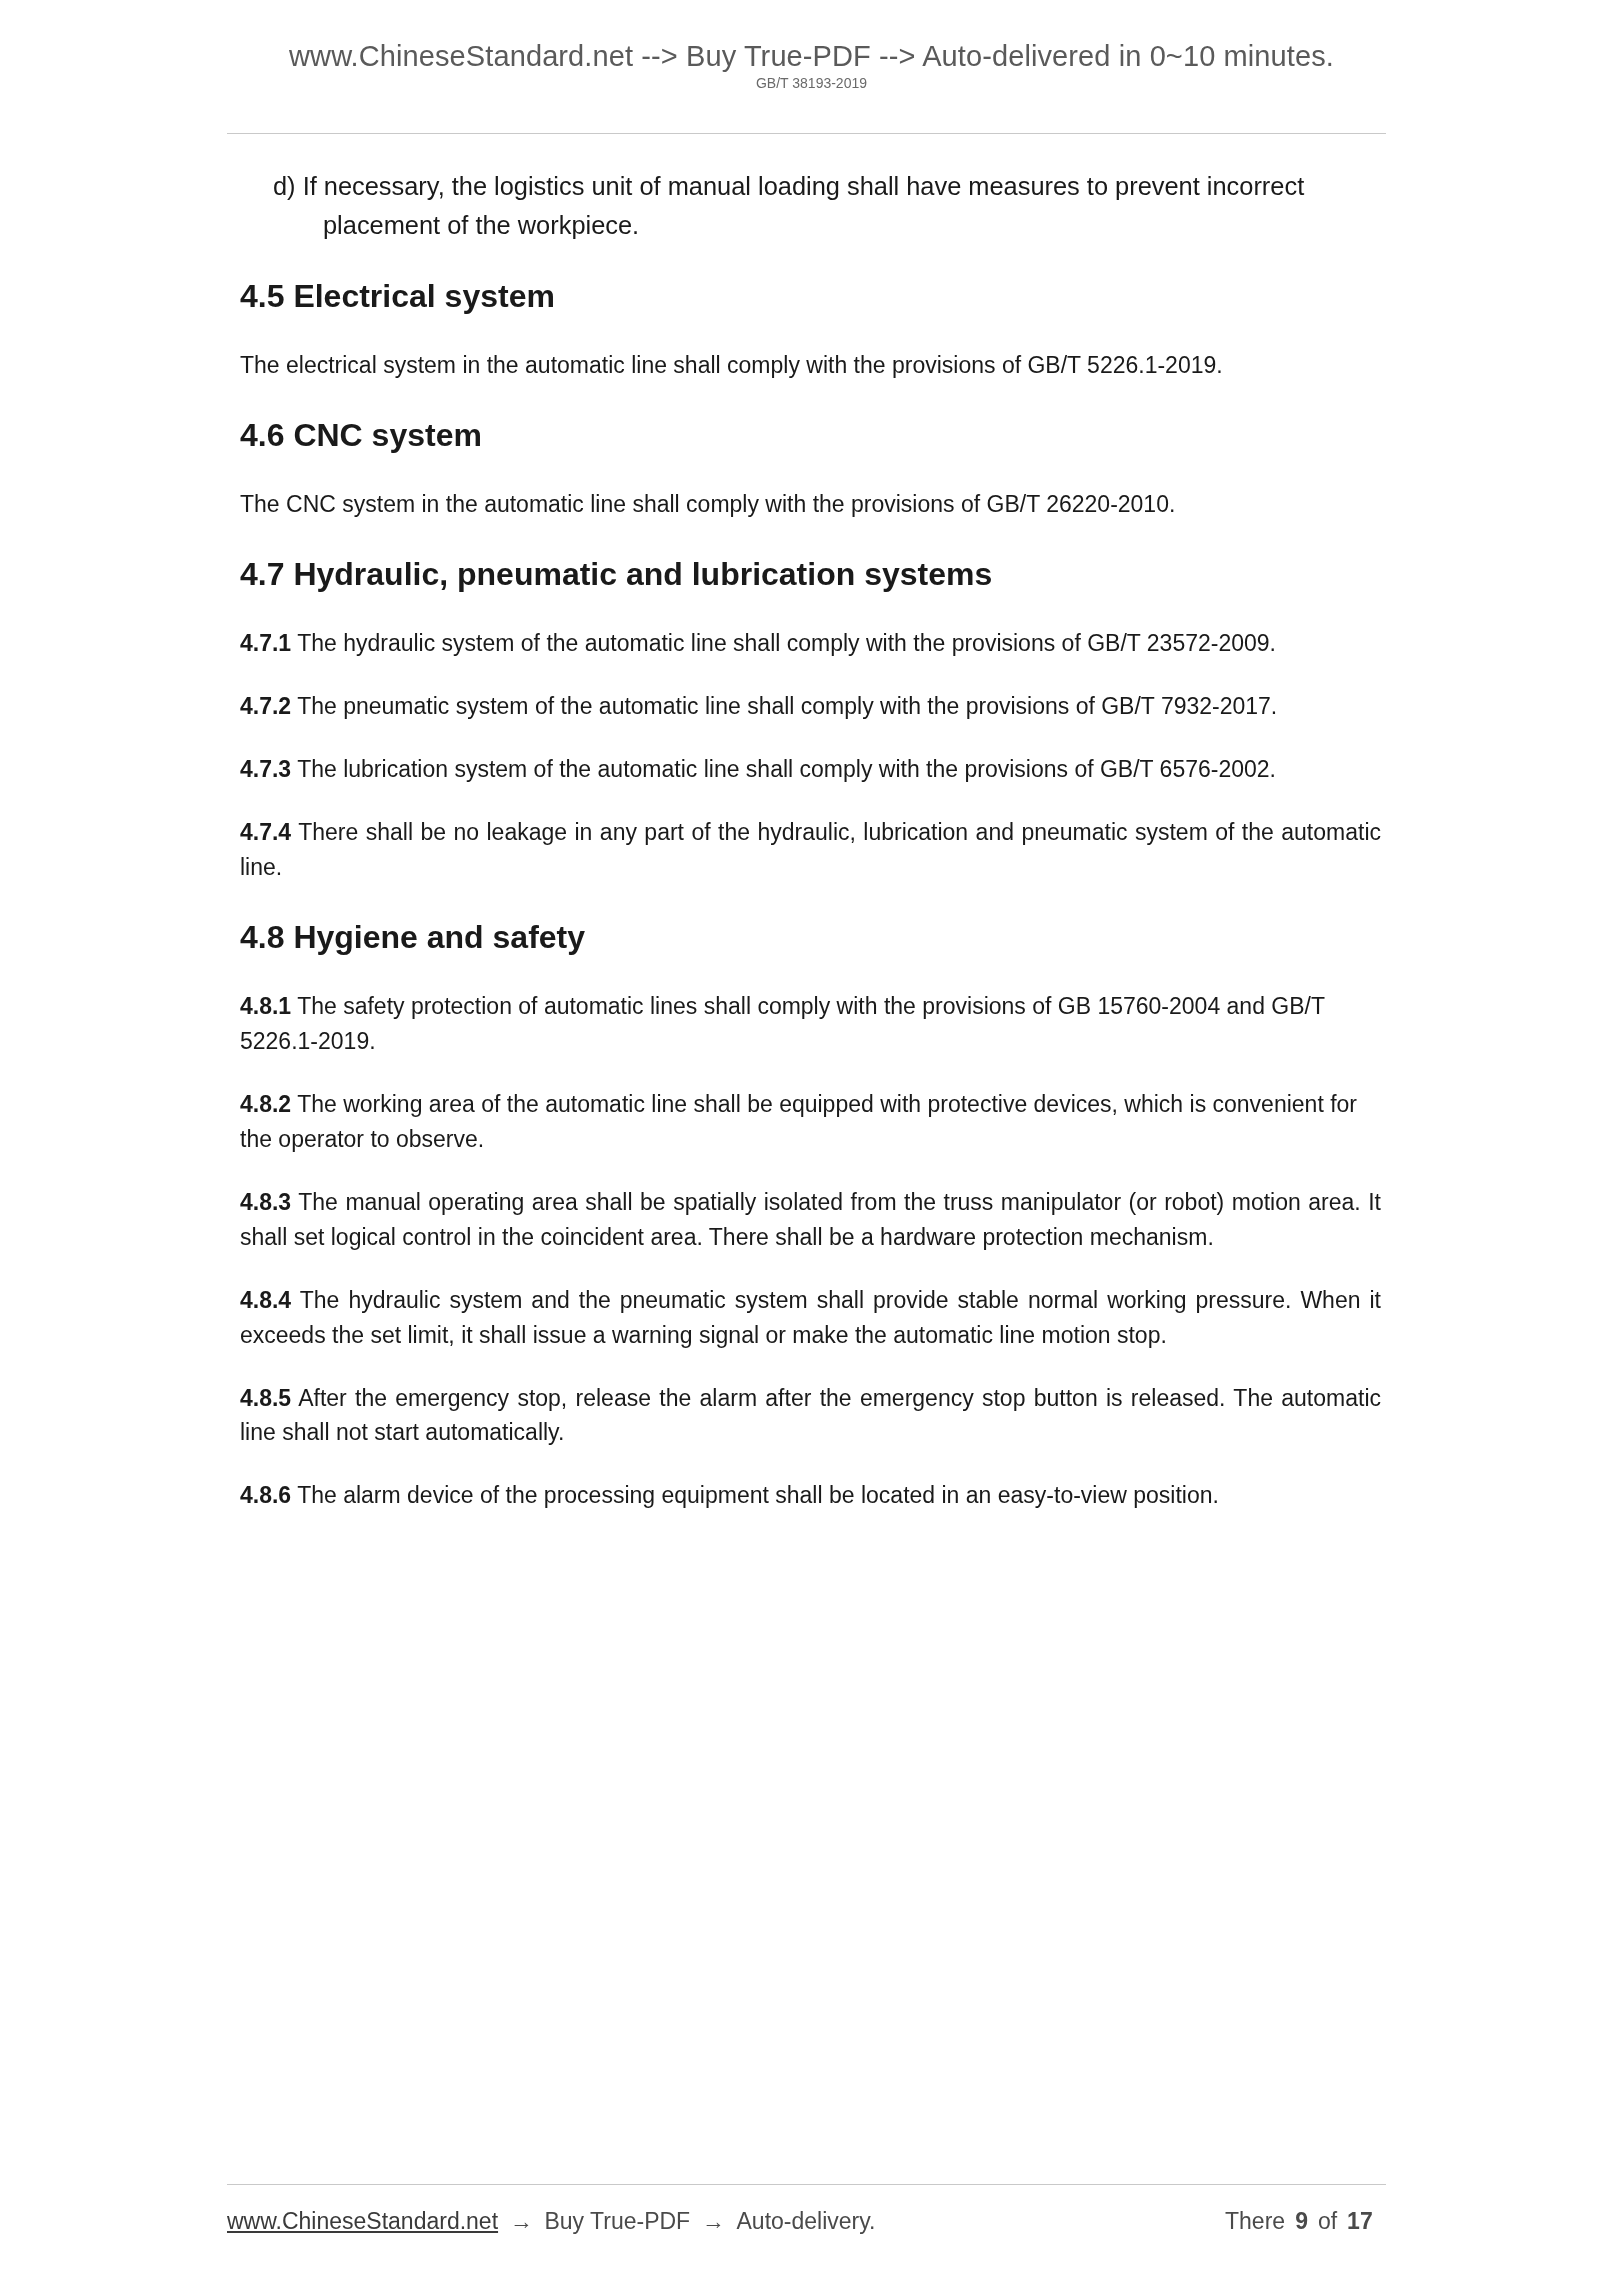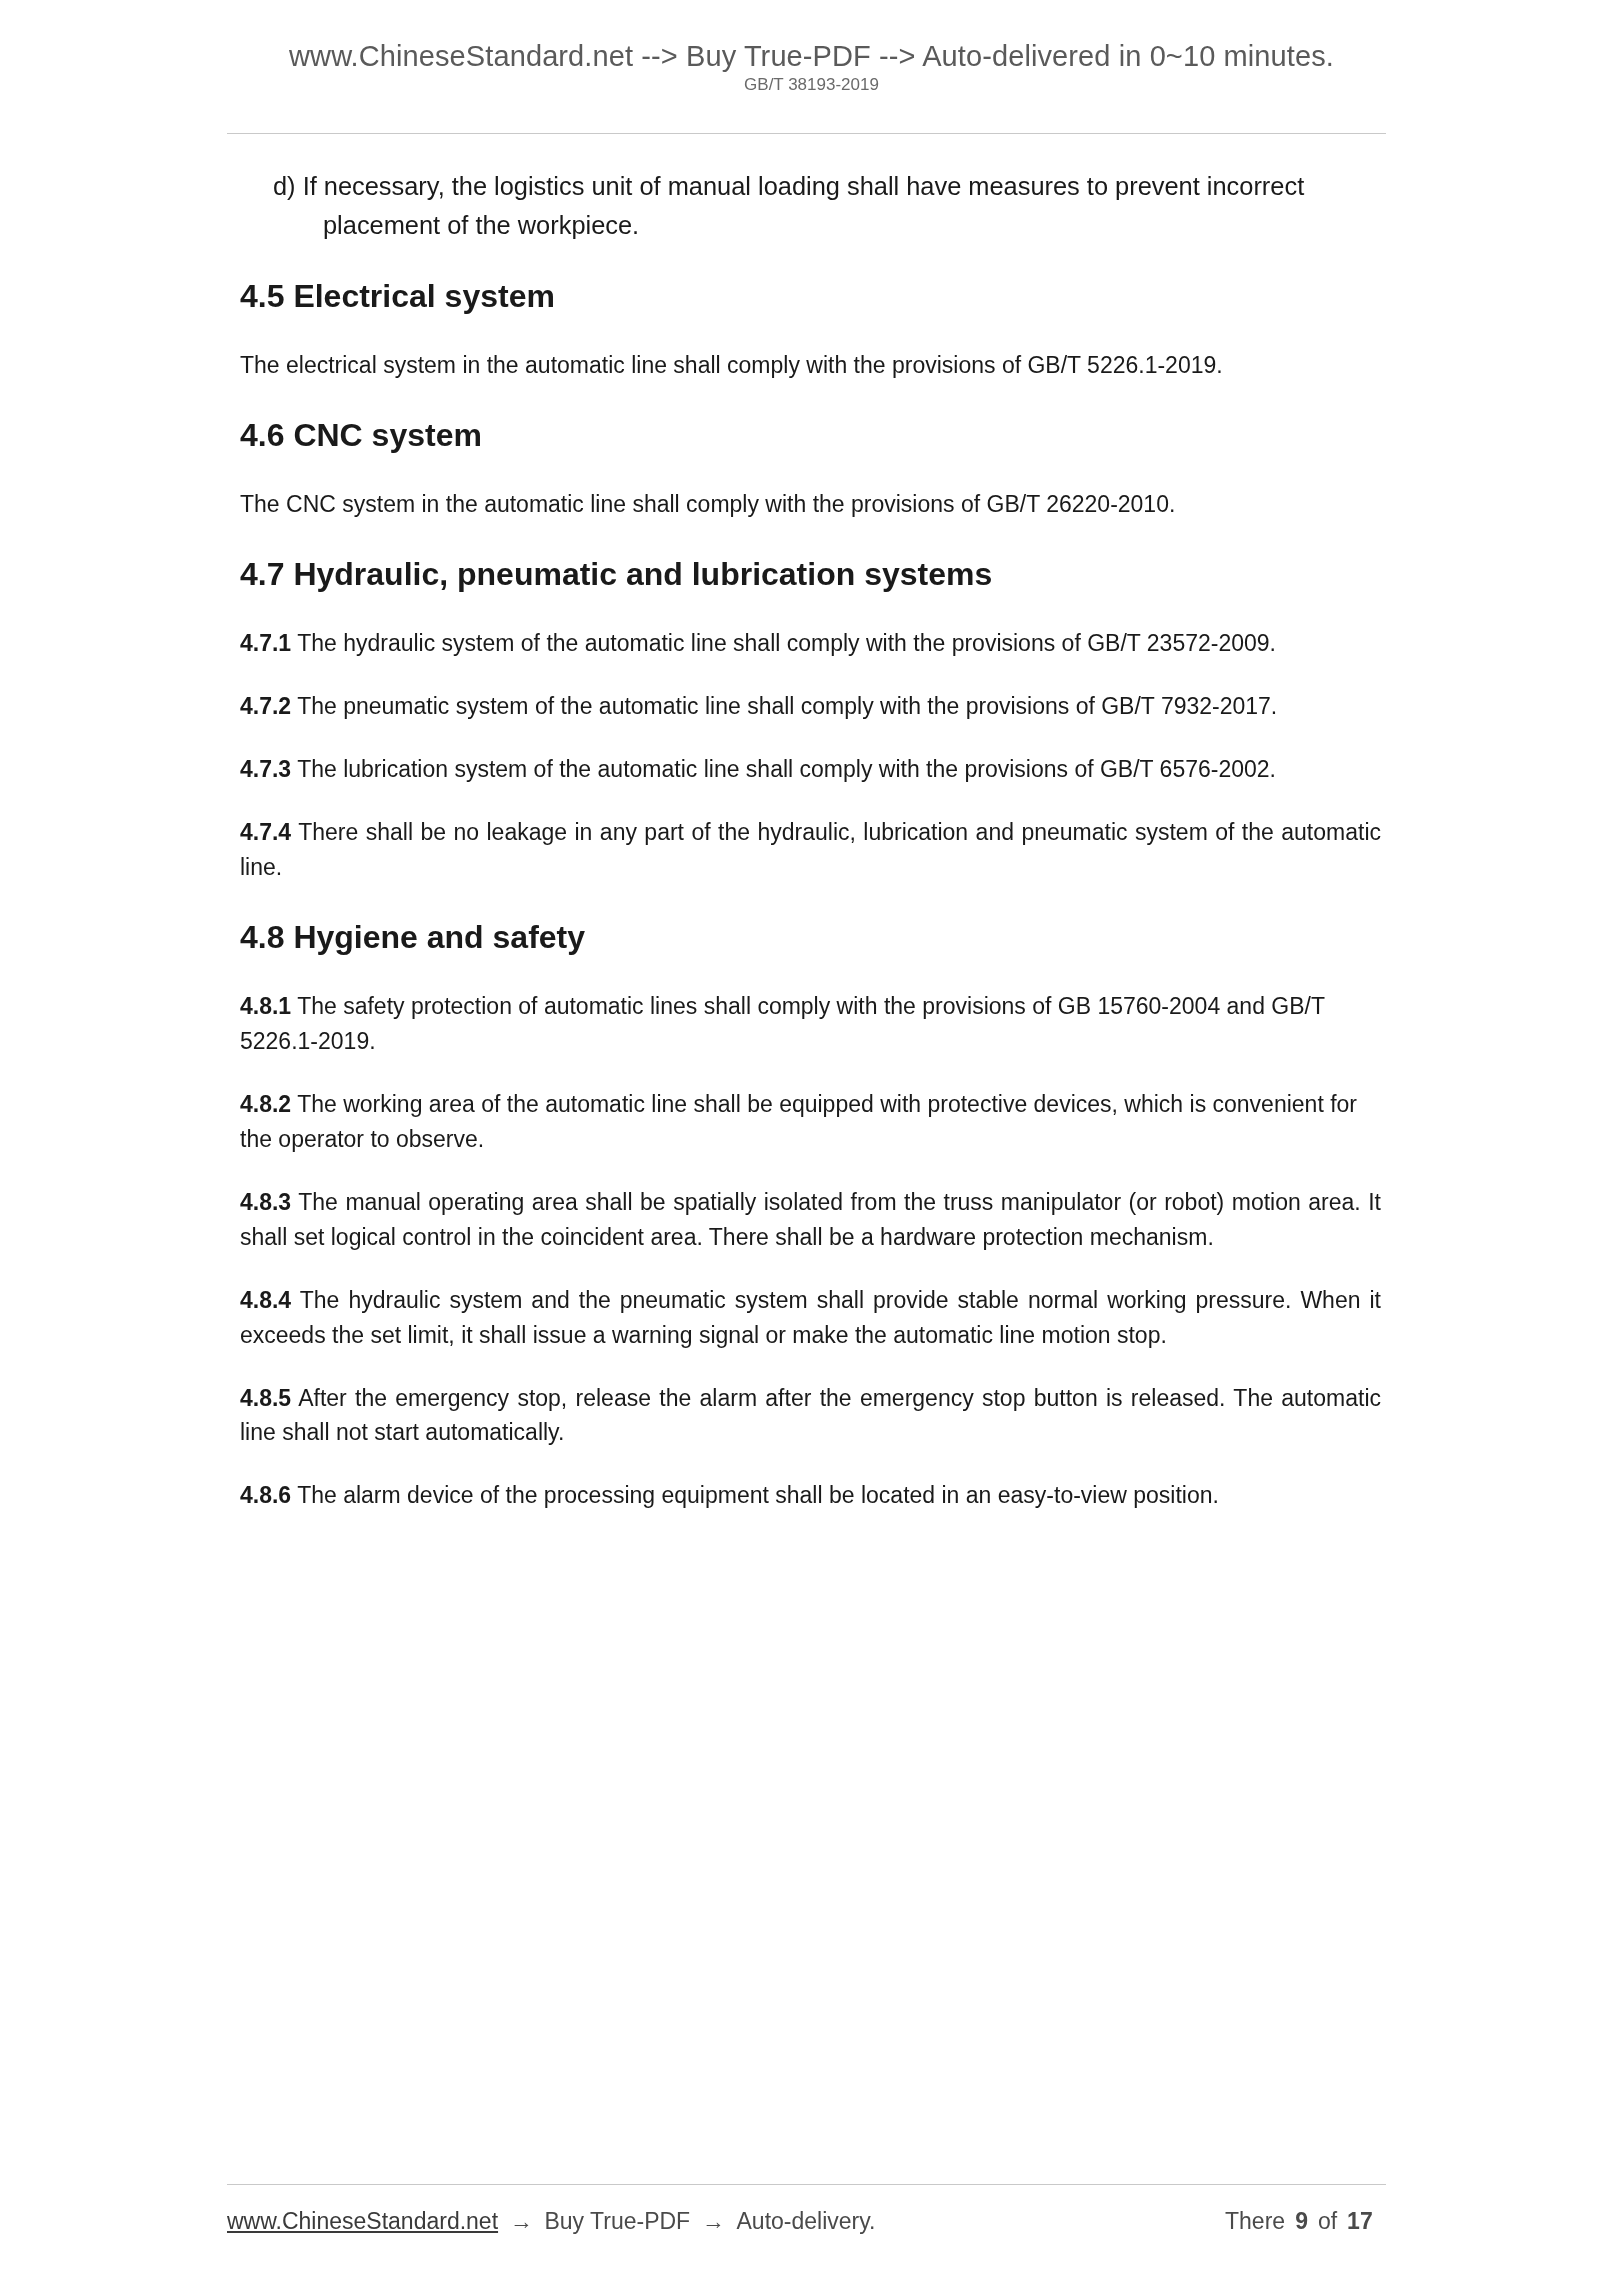--- a/index.html
+++ b/index.html
@@ -28,21 +28,21 @@
     width: 100%;
     text-align: center;
   }
   .header-promo {
     font-size: 29px;
     color: #5a5a5a;
     letter-spacing: 0.1px;
     white-space: nowrap;
   }
   .header-std {
-    font-size: 17px;
+    font-size: 14px;
     color: #6a6a6a;
     margin-top: 1.7px;
   }
   .rule-top {
     position: absolute;
     top: 133px;
     left: 227px;
     width: 1159px;
     height: 0.8px;
     background: #c9c9c9;

